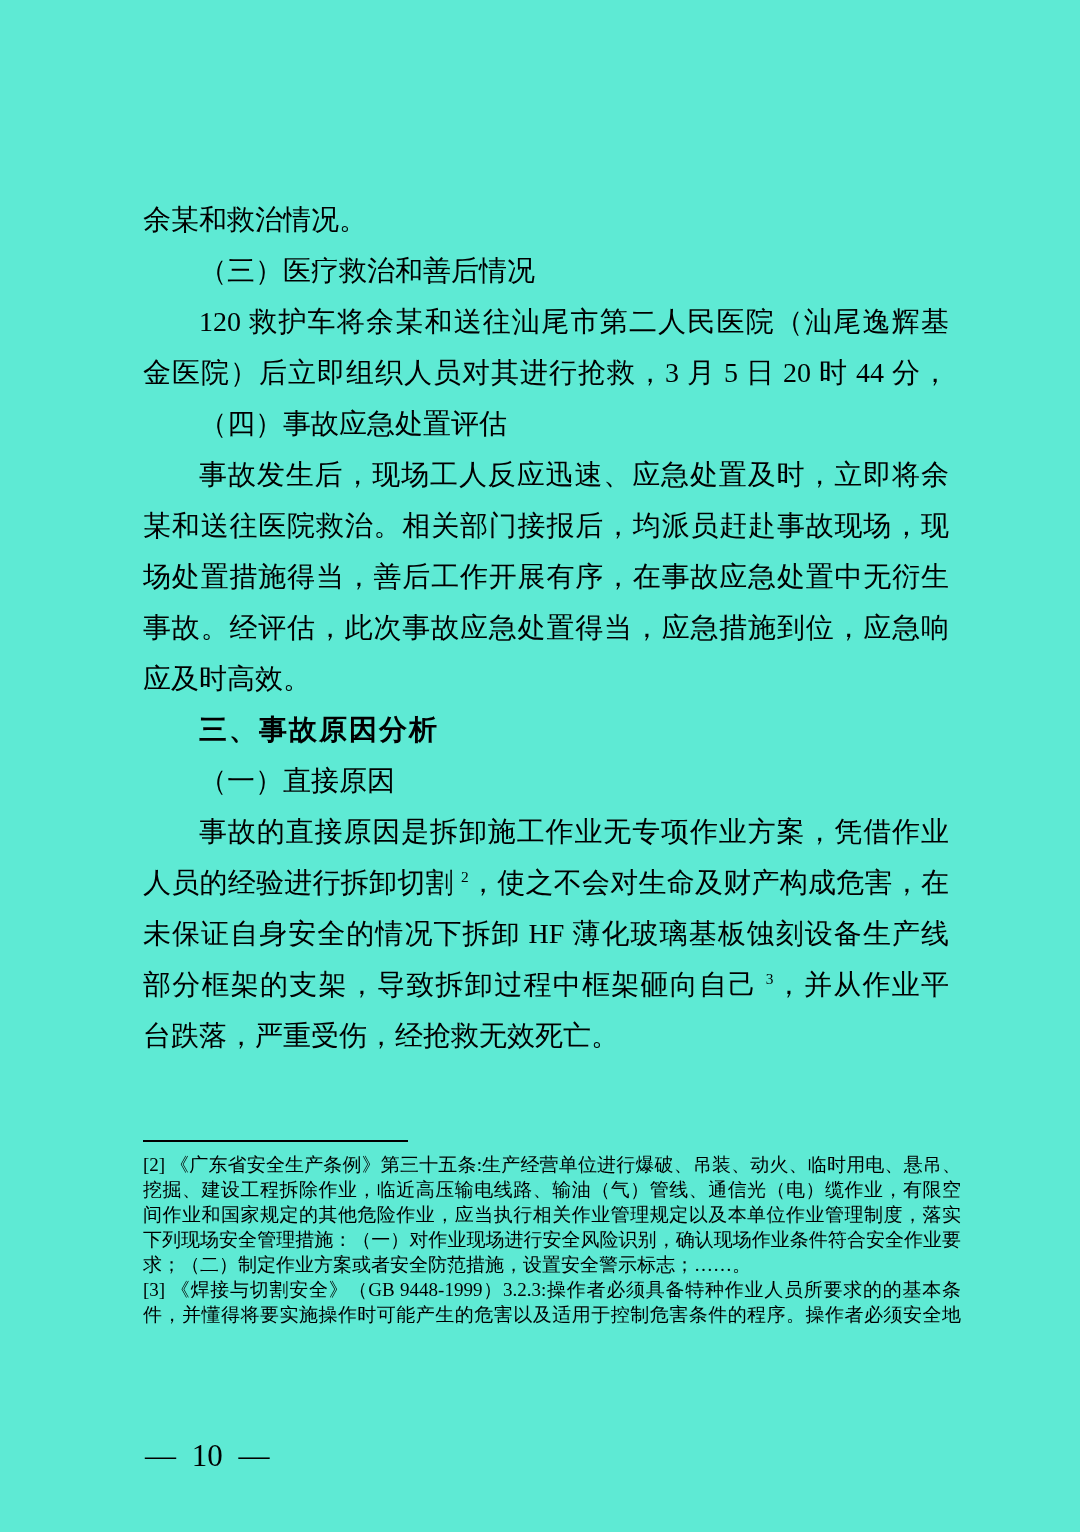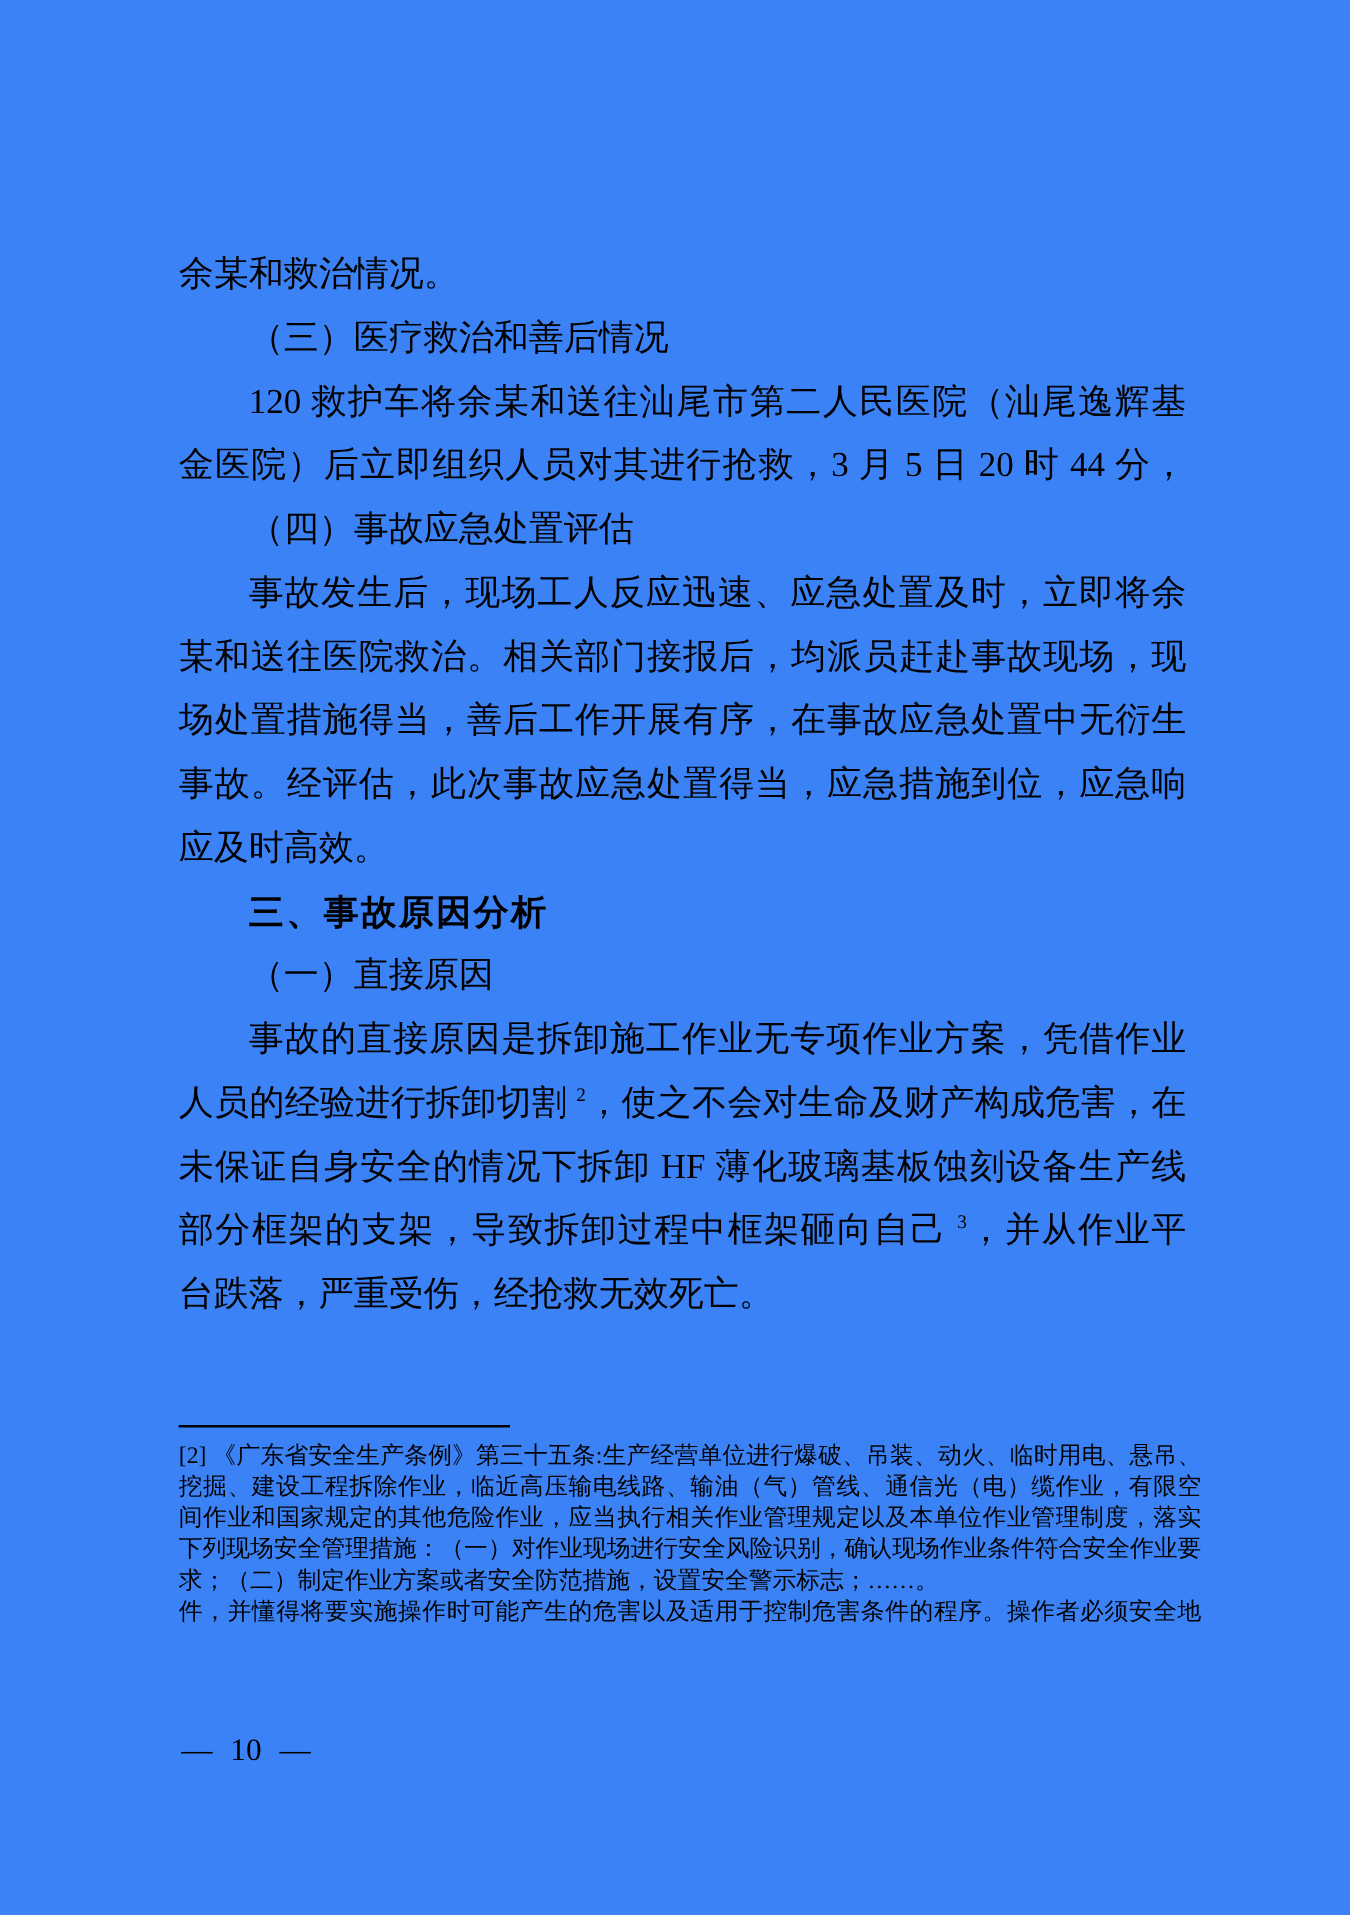--- a/index.html
+++ b/index.html
@@ -1,21 +1,21 @@
 <!DOCTYPE html>
 <html><head>
 <meta charset="utf-8">
 <style>
   * { margin: 0; padding: 0; box-sizing: border-box; }
   html, body { background: #ffffff; }
   .page {
     position: relative;
     width: 1080px;
     height: 1532px;
-    background: #3b82f6;
+    background: #5eead4;
     color: #000000;
     font-family: "Liberation Serif", "DejaVu Serif", serif;
     overflow: hidden;
   }
   .body-text {
     position: absolute;
     left: 143px;
     top: 194px;
     width: 806px;
     font-size: 28px;
@@ -55,22 +55,22 @@
     width: 818px;
     font-size: 19px;
   }
   .footnotes .line {
     height: 25px;
     line-height: 25px;
   }
   .page-number {
     position: absolute;
     left: 145px;
-    top: 1387px;
-    font-size: 25px;
+    top: 1442px;
+    font-size: 31px;
     line-height: 28px;
     word-spacing: 8px;
     color: #000000;
   }
 </style>
 </head>
 <body>
 
 <div class="page">
   <div class="body-text">
@@ -94,17 +94,18 @@
     </div>
 
   <div class="footnote-sep"></div>
 
   <div class="footnotes">
       <div class="line justify"><span>[2] 《广东省安全生产条例》第三十五条:生产经营单位进行爆破、吊装、动火、临时用电、悬吊、</span></div>
       <div class="line justify"><span>挖掘、建设工程拆除作业，临近高压输电线路、输油（气）管线、通信光（电）缆作业，有限空</span></div>
       <div class="line justify"><span>间作业和国家规定的其他危险作业，应当执行相关作业管理规定以及本单位作业管理制度，落实</span></div>
       <div class="line justify"><span>下列现场安全管理措施：（一）对作业现场进行安全风险识别，确认现场作业条件符合安全作业要</span></div>
       <div class="line"><span>求；（二）制定作业方案或者安全防范措施，设置安全警示标志；……。</span></div>
+      <div class="line justify"><span>[3] 《焊接与切割安全》（GB 9448-1999）3.2.3:操作者必须具备特种作业人员所要求的的基本条</span></div>
       <div class="line justify"><span>件，并懂得将要实施操作时可能产生的危害以及适用于控制危害条件的程序。操作者必须安全地</span></div>
     </div>
 
   <div class="page-number">— 10 —</div>
 </div>
 
 </body></html>

